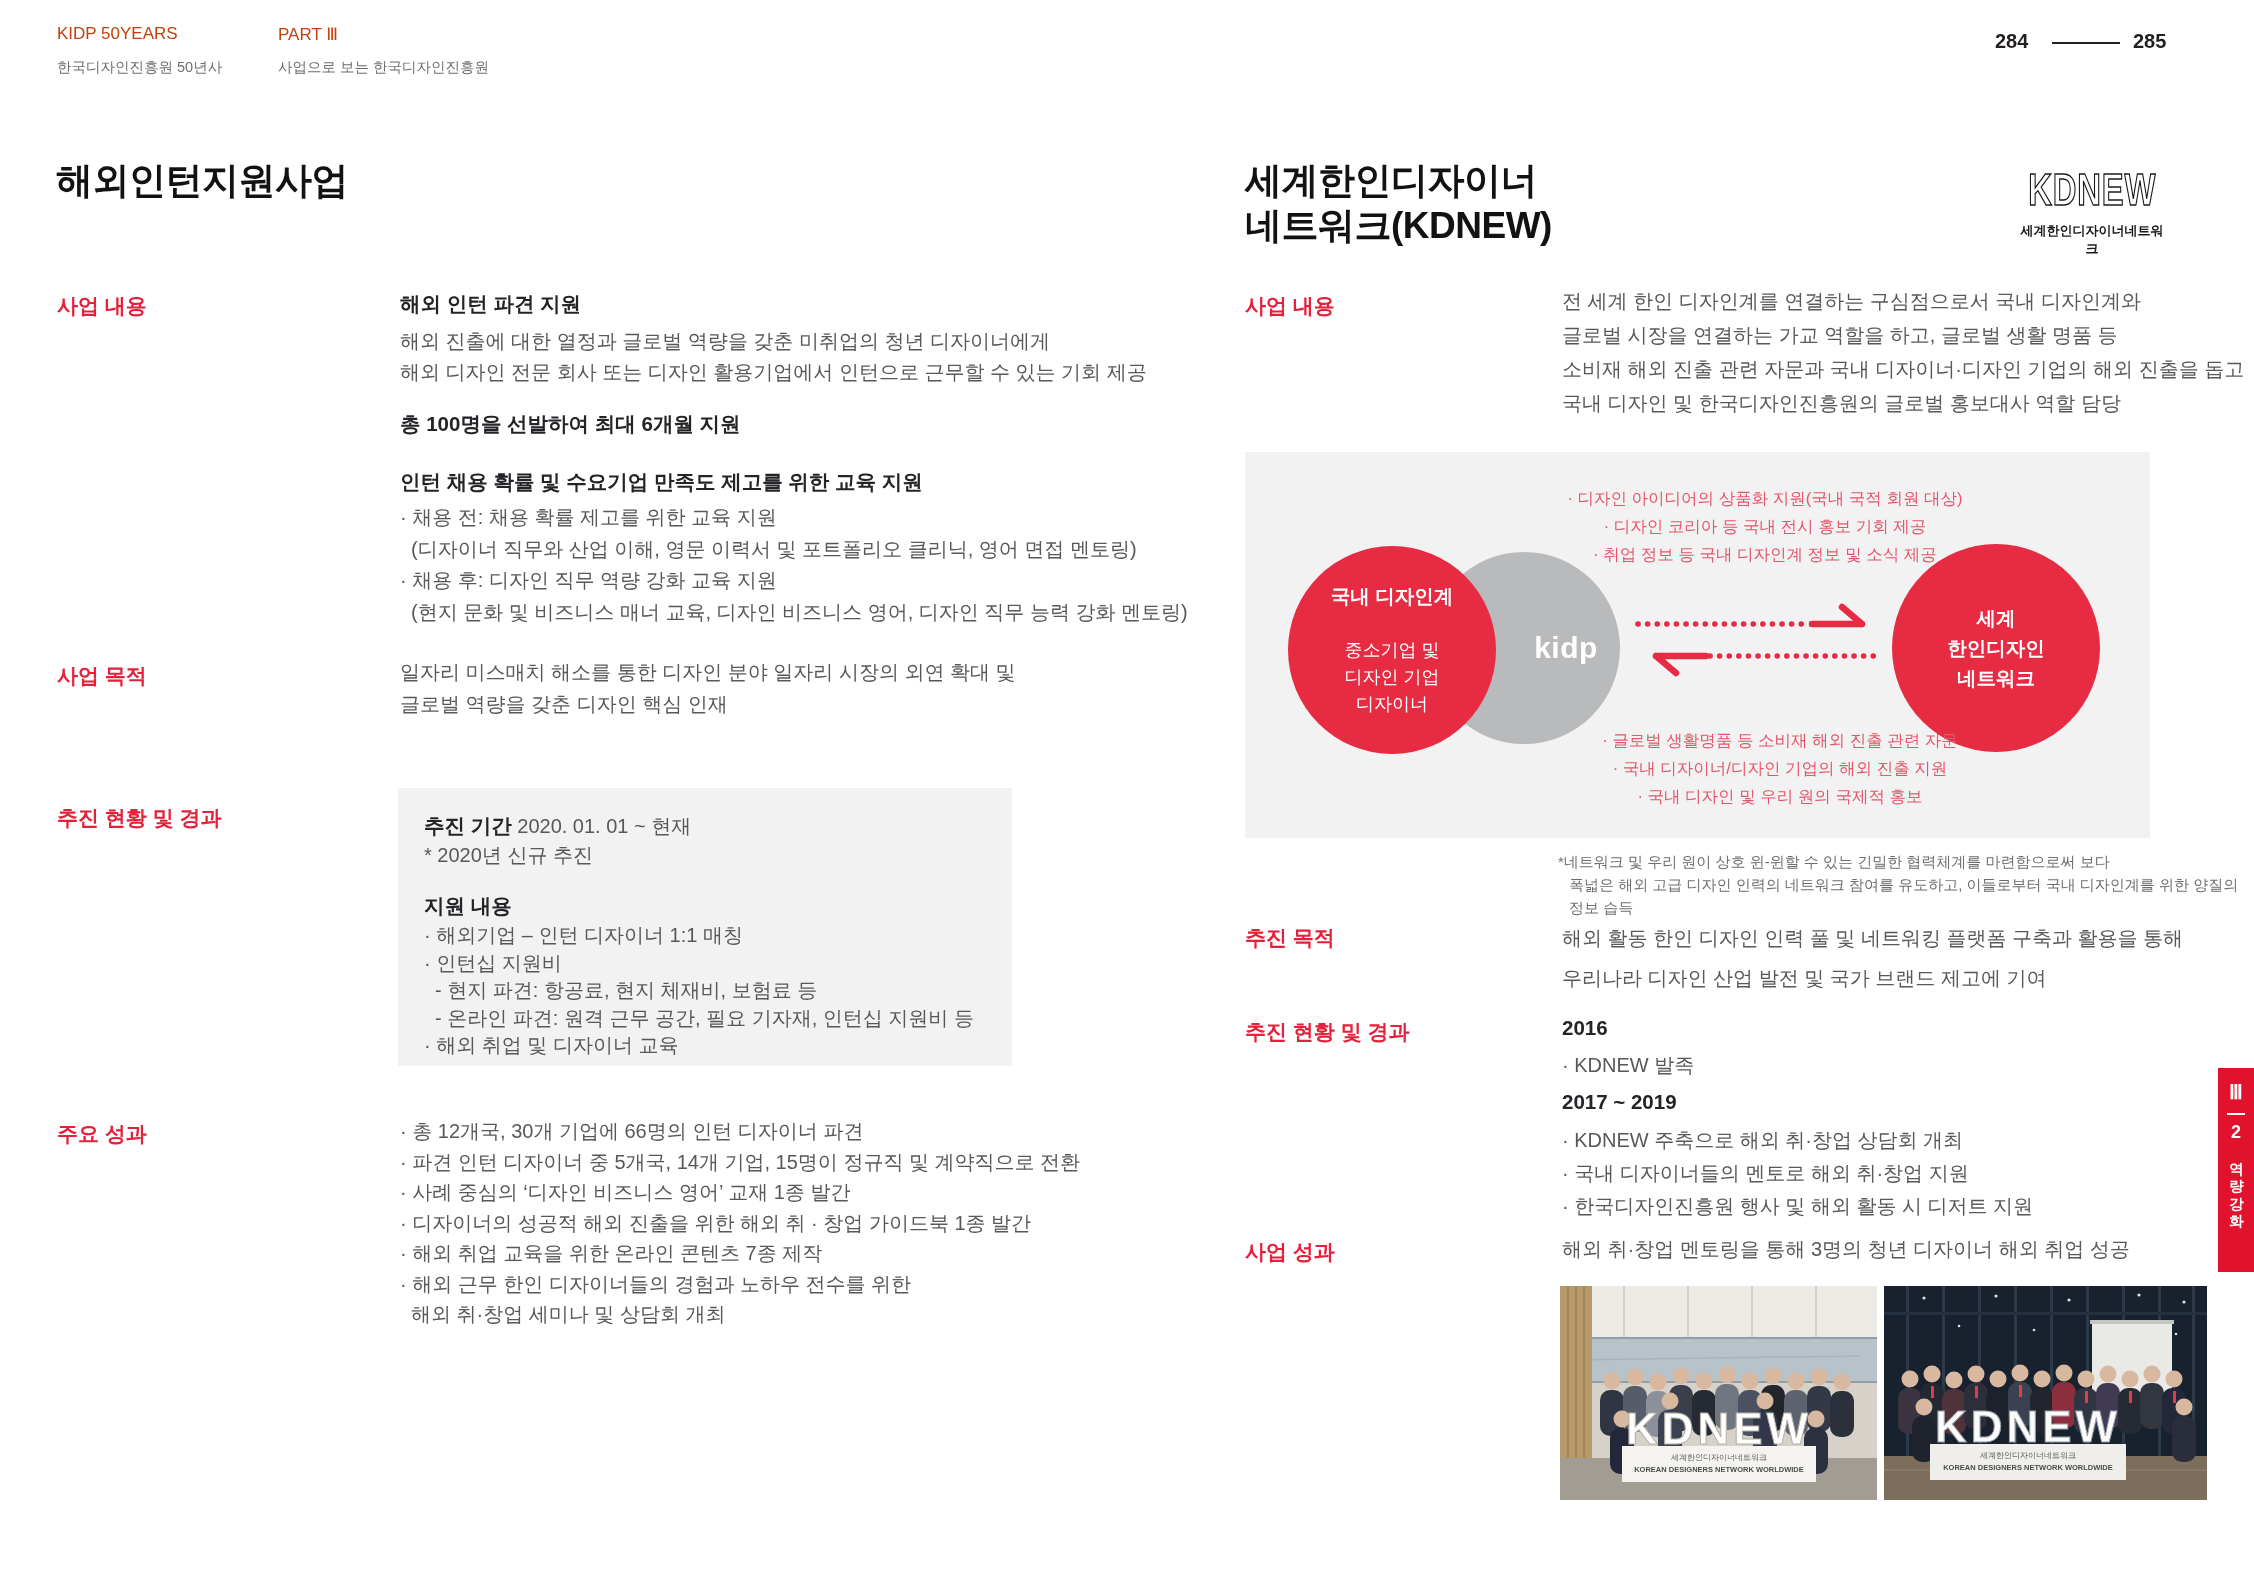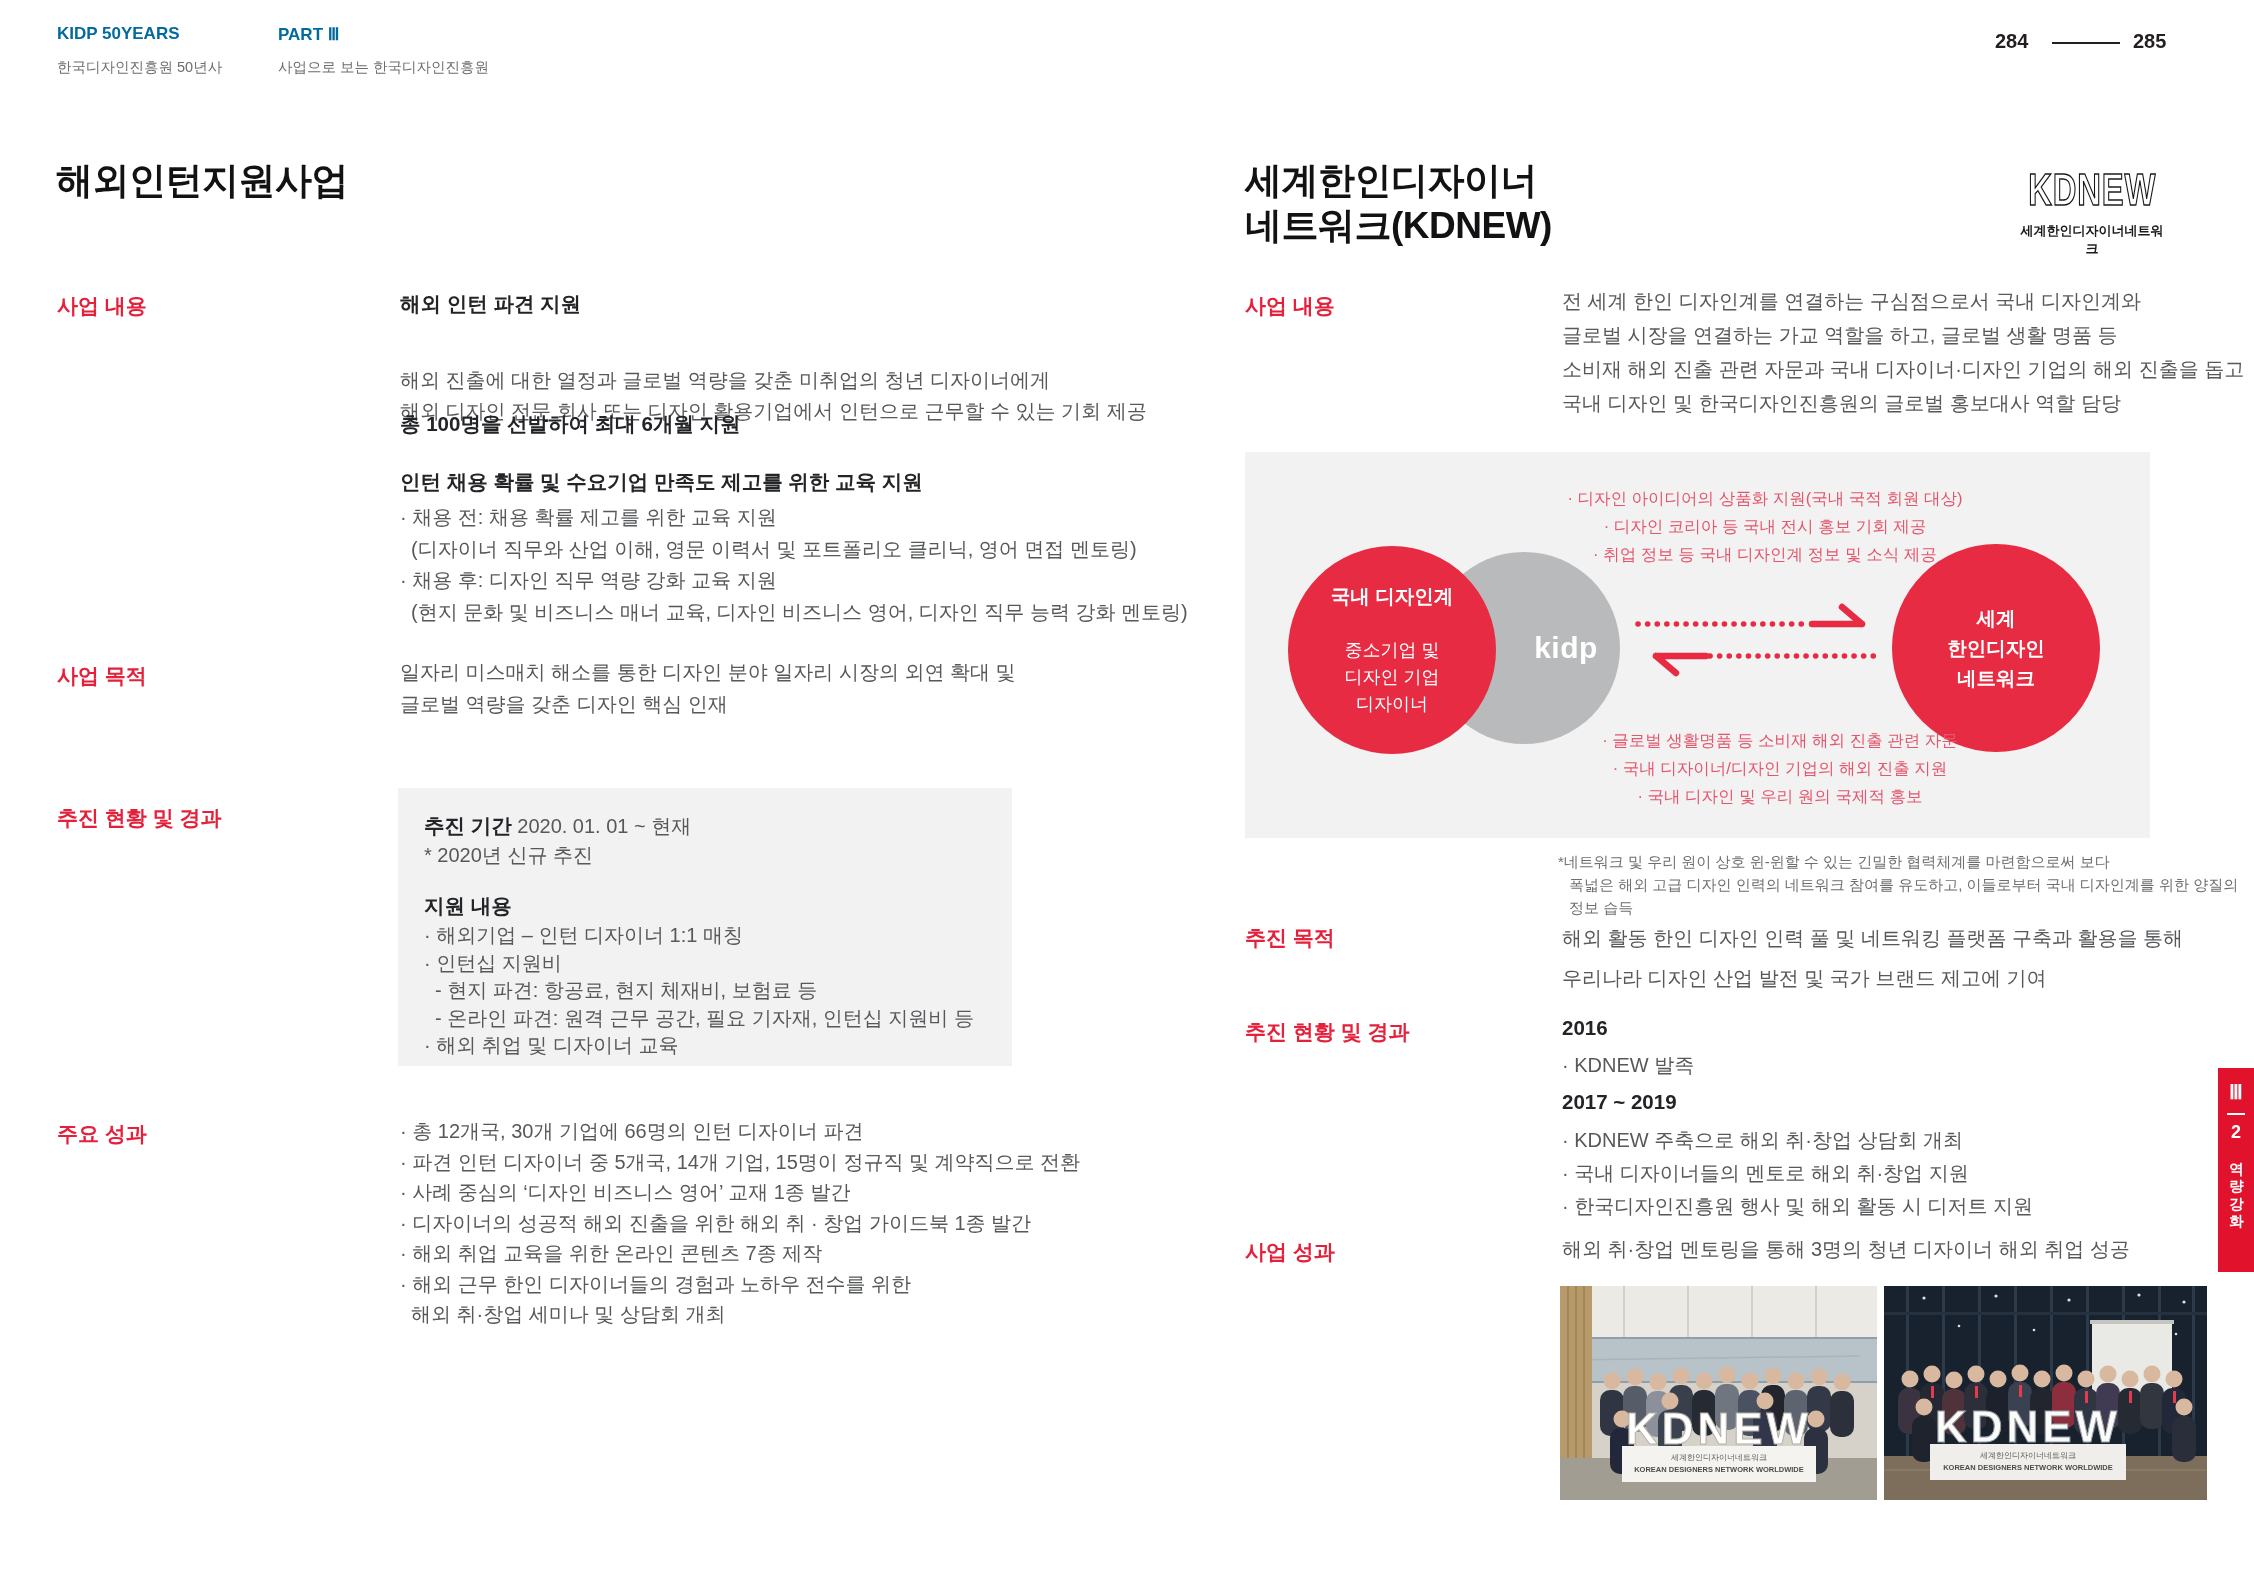--- a/index.html
+++ b/index.html
@@ -1,19 +1,19 @@
 <!DOCTYPE html>
 <html><head>
 <meta charset="utf-8">
 <style>
   html,body{margin:0;padding:0;background:#ffffff;}
   .spread{position:relative;width:2254px;height:1589px;background:#fff;
     font-family:"Liberation Sans",sans-serif;overflow:hidden;color:#57585a;}
   .abs{position:absolute;}
-  .hdr-b{font-size:17px;font-weight:bold;color:#0369a1;}
+  .hdr-b{font-size:17px;font-weight:normal;color:#c2410c;}
   .hdr-s{font-size:14.5px;color:#6d6e71;margin-top:12px;}
   .pagenum{font-size:20px;font-weight:bold;color:#231f20;}
   .pgline{height:2px;background:#231f20;}
   .title{font-size:37px;font-weight:bold;color:#121214;letter-spacing:-0.5px;line-height:45px;}
   .slabel{font-size:21px;font-weight:bold;color:#e5203a;}
   .bodyt{font-size:20px;color:#57585a;line-height:31px;}
   .boldt{font-size:20.5px;font-weight:bold;color:#232427;}
   .graybox{background:#f2f2f3;}
   .notes{font-size:16.5px;color:#e4566b;line-height:28px;text-align:center;}
   .fnote{font-size:15px;color:#6d6e71;line-height:23px;}
@@ -43,21 +43,21 @@
   <div class="abs hdr-b" style="left:278px;top:24px;">PART Ⅲ</div>
   <div class="abs hdr-s" style="left:278px;top:46px;">사업으로 보는 한국디자인진흥원</div>
   <div class="abs pagenum" style="left:1995px;top:30px;">284</div>
   <div class="abs pgline" style="left:2052px;top:42px;width:68px;"></div>
   <div class="abs pagenum" style="left:2133px;top:30px;">285</div>
 
   <div class="abs title" style="left:56px;top:158px;">해외인턴지원사업</div>
 
   <div class="abs slabel" style="left:57px;top:292px;">사업 내용</div>
   <div class="abs boldt" style="left:400px;top:290px;">해외 인턴 파견 지원</div>
-  <div class="abs bodyt" style="left:400px;top:326px;margin-top:39px;">
+  <div class="abs bodyt" style="left:400px;top:326px;">
     <div>해외 진출에 대한 열정과 글로벌 역량을 갖춘 미취업의 청년 디자이너에게</div>
     <div>해외 디자인 전문 회사 또는 디자인 활용기업에서 인턴으로 근무할 수 있는 기회 제공</div>
   </div>
   <div class="abs boldt" style="left:400px;top:410px;">총 100명을 선발하여 최대 6개월 지원</div>
   <div class="abs boldt" style="left:400px;top:468px;">인턴 채용 확률 및 수요기업 만족도 제고를 위한 교육 지원</div>
   <div class="abs bodyt" style="left:400px;top:502px;line-height:31.5px;">
     <div>· 채용 전: 채용 확률 제고를 위한 교육 지원</div>
     <div class="indent">(디자이너 직무와 산업 이해, 영문 이력서 및 포트폴리오 클리닉, 영어 면접 멘토링)</div>
     <div>· 채용 후: 디자인 직무 역량 강화 교육 지원</div>
     <div class="indent">(현지 문화 및 비즈니스 매너 교육, 디자인 비즈니스 영어, 디자인 직무 능력 강화 멘토링)</div>

